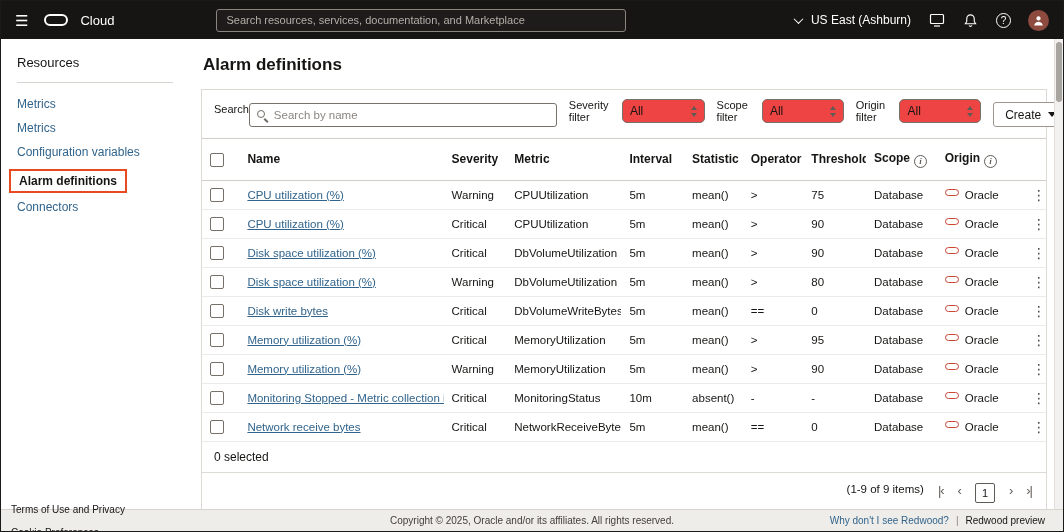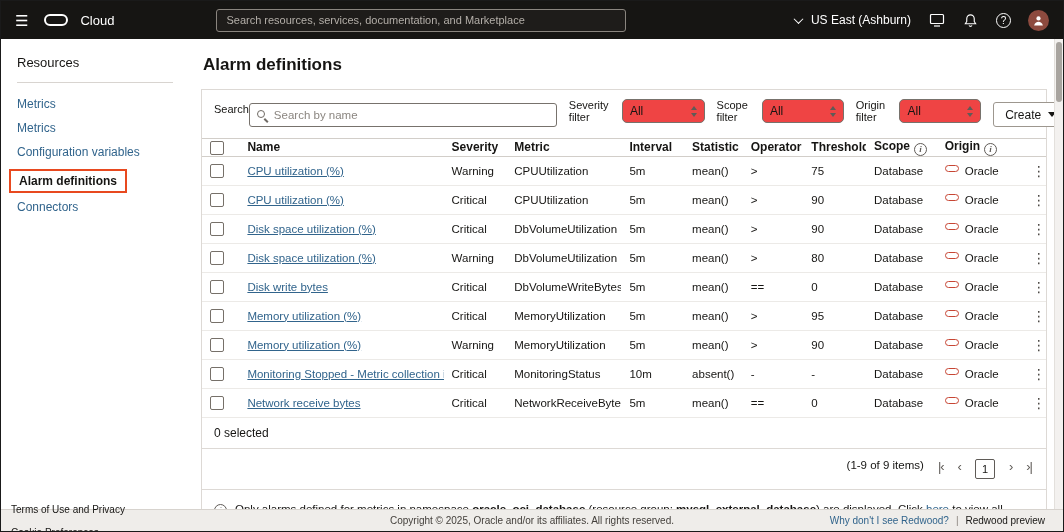--- a/index.html
+++ b/index.html
@@ -71,21 +71,21 @@
     height: 25px; padding: 0 11px; border: 1px solid #9d978f; border-radius: 3px;
     background: #fff; font-size: 12px; color: #161513; display: flex; align-items: center; gap: 7px; cursor: pointer;
     font-family: "Liberation Sans", sans-serif;
   }
   .btn.disabled { color: #8b8680; border-color: #ccc7c1; background: #faf9f8; }
   .caret-dn { width: 0; height: 0; border-left: 4px solid transparent; border-right: 4px solid transparent; border-top: 5px solid #161513; }
 
   
   table.alarms { width: 100%; border-collapse: collapse; table-layout: fixed; font-size: 11.5px; }
   table.alarms th {
-    text-align: left; font-size: 12px; font-weight: bold; padding: 0 8px;
+    text-align: left; font-size: 12px; font-weight: bold; padding: 12px 8px;
     border-top: 1px solid #d2cec9; border-bottom: 1px solid #d2cec9; white-space: nowrap; overflow: hidden;
   }
   table.alarms td { padding: 6px 8px; border-bottom: 1px solid #eceae7; white-space: nowrap; overflow: hidden; }
   .checkbox { width: 14px; height: 14px; border: 1px solid #767069; border-radius: 2px; background: #fff; display: inline-block; vertical-align: middle; cursor: pointer; }
   a.name-link { color: #31648c; text-decoration: underline; cursor: pointer; }
   .info-circle {
     width: 13px; height: 13px; border: 1px solid #5f5b57; border-radius: 50%;
     display: inline-flex; align-items: center; justify-content: center;
     font-size: 9px; color: #5f5b57; font-style: italic; font-family: "Liberation Serif", serif;
     vertical-align: -2px; margin-left: 4px;

